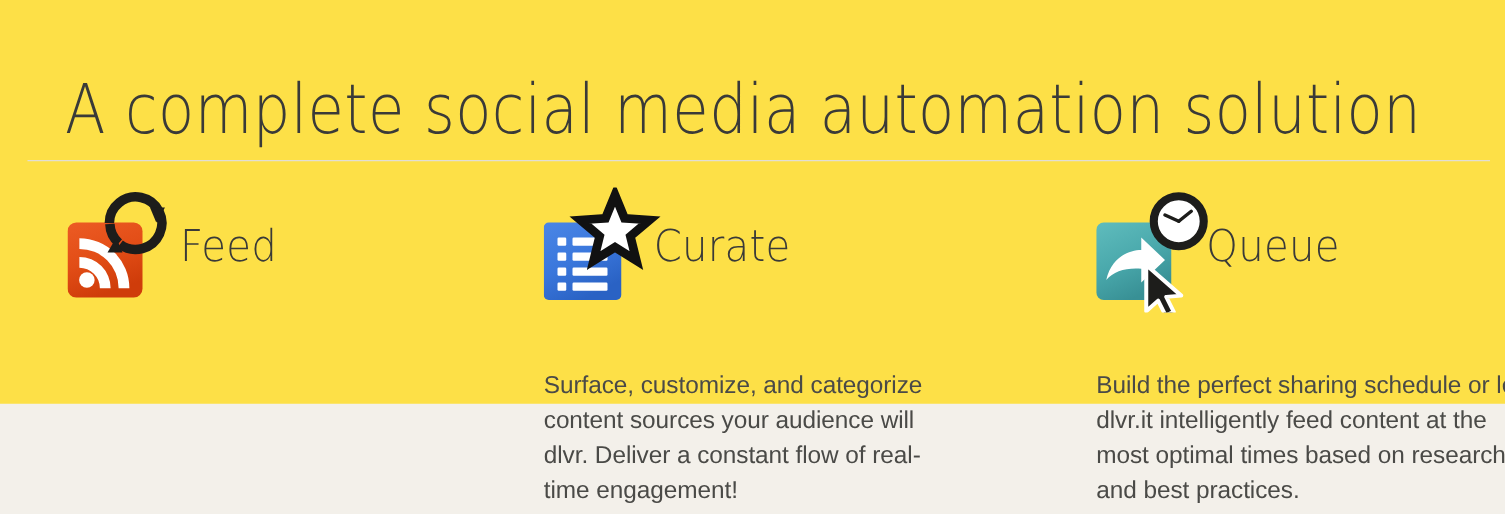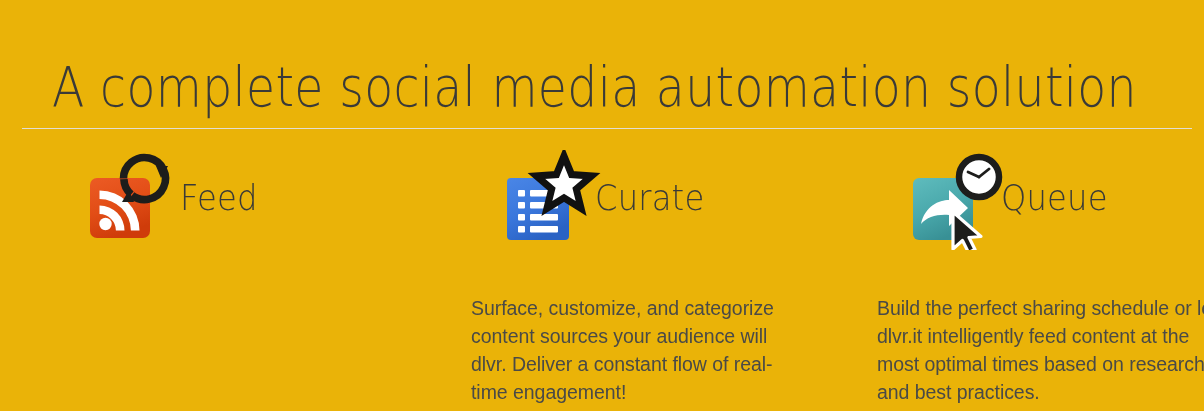--- a/index.html
+++ b/index.html
@@ -12,22 +12,22 @@
     height: 411px;
     background: #f3f0ea;
     font-family: "Liberation Sans", sans-serif;
     overflow: hidden;
     -webkit-font-smoothing: antialiased;
   }
 
   .page {
     position: relative;
     width: 1204px;
-    height: 411px;
-    background: #eab308;
+    height: 323px;
+    background: #fde047;
   }
 
   
   .headline {
     position: absolute;
     left: 52px;
     top: 10px;
     width: 1120px;
     height: 80px;
     line-height: 80px;
@@ -60,28 +60,27 @@
     top: 150px;
     width: 1204px;
     height: 260px;
   }
   .col {
     position: absolute;
     top: 0;
     width: 360px;
   }
   .col-0 { left: 54px;  }
-  .col-1 { left: 471px; }
+  .col-1 { left: 435px; }
   .col-2 { left: 877px; }
 
   
   .head-row {
     position: relative;
     height: 105px;
-    margin-left: 36px;
   }
   .icon-wrap {
     position: absolute;
     left: 0;
     top: 0;
     width: 96px;
     height: 100px;
   }
   .icon-wrap svg { display: block; }
 

